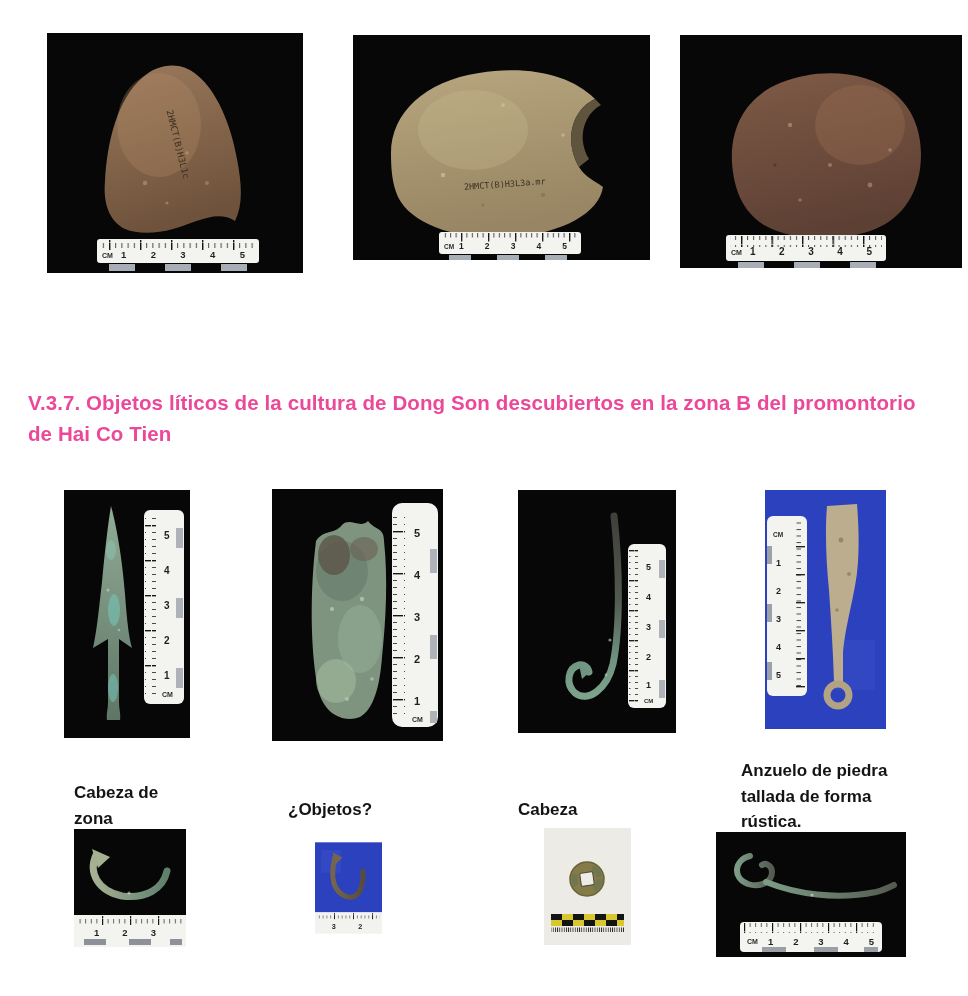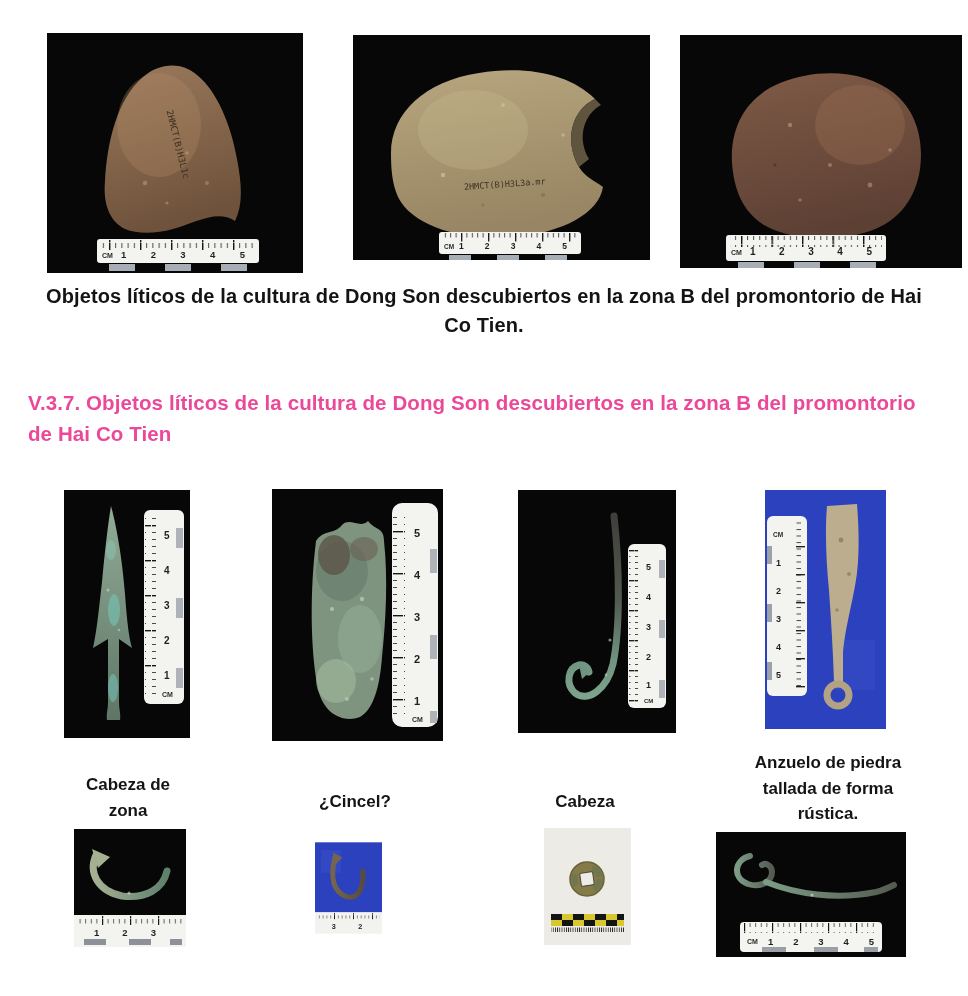--- a/index.html
+++ b/index.html
@@ -4,21 +4,21 @@
 <style>
   html,body{margin:0;padding:0;}
   body{width:968px;height:996px;background:#ffffff;font-family:"Liberation Sans",sans-serif;}
   .page{position:relative;width:968px;height:996px;background:#ffffff;overflow:hidden;}
   figure{margin:0;position:absolute;}
   figure svg{display:block;width:100%;height:100%;}
   .caption{position:absolute;left:34px;top:282px;width:900px;margin:0;text-align:center;
            font-size:20px;font-weight:bold;color:#141414;line-height:1.45;letter-spacing:.1px;}
   .heading{position:absolute;left:28px;top:388px;width:890px;margin:0;text-align:left;
            font-size:20.5px;font-weight:bold;color:#ec4899;line-height:1.5;letter-spacing:.1px;}
-  .artifact-label{position:absolute;margin:0;text-align:center;font-size:17px;font-weight:bold;
+  .artifact-label{position:absolute;margin:8px;font-size:17px;font-weight:bold;
            color:#141414;line-height:1.5;}
   .lbl-lance{left:66px;top:772px;width:124px;}
   .lbl-chisel{left:280px;top:789px;width:150px;}
   .lbl-hook{left:510px;top:789px;width:150px;}
   .lbl-stonehook{left:733px;top:750px;width:190px;}
   .rnum{font-family:"Liberation Sans",sans-serif;font-weight:bold;fill:#1f1f1f;}
   .rcm{font-family:"Liberation Sans",sans-serif;font-weight:bold;fill:#2a2a2a;}
   .scode{font-family:"DejaVu Sans Mono",monospace;fill:#3c3122;}
 </style>
 </head>
@@ -134,21 +134,20 @@
         <rect x="50" y="201" width="152" height="11" fill="url(#tmaj-s3)"></rect>
         <text class="rcm" x="51" y="220" font-size="7">CM</text>
         <text class="rnum" x="70" y="220" font-size="10" textLength="122" lengthAdjust="spacing">1 2 3 4 5</text>
         <rect x="58" y="227" width="26" height="6" fill="#a8aeb5"></rect>
         <rect x="114" y="227" width="26" height="6" fill="#a8aeb5"></rect>
         <rect x="170" y="227" width="26" height="6" fill="#a8aeb5"></rect>
       </g>
     </svg>
   </figure>
 
-  <p class="caption">Objetos líticos de la cultura de Dong Son descubiertos en la zona B del promontorio de Hai Co Tien.</p>
   <h2 class="heading">V.3.7. Objetos líticos de la cultura de Dong Son descubiertos en la zona B del promontorio de Hai Co Tien</h2>
 
   <figure style="left:64px;top:490px;width:126px;height:248px;">
     <svg viewBox="0 0 126 248">
       <defs>
         <linearGradient id="g-ln" x1="0" y1="0" x2="0" y2="1">
           <stop offset="0" stop-color="#90ab96"></stop>
             <stop offset="1" stop-color="#5f7666"></stop>
         </linearGradient>
         <pattern id="vmin-ln" width="11" height="7" patternUnits="userSpaceOnUse">
@@ -296,21 +295,21 @@
         <text class="rnum" x="11" y="160" font-size="9">4</text>
         <text class="rnum" x="11" y="188" font-size="9">5</text>
         <rect x="2" y="56" width="5" height="18" fill="#9ba1a8"></rect>
         <rect x="2" y="114" width="5" height="18" fill="#9ba1a8"></rect>
         <rect x="2" y="172" width="5" height="18" fill="#9ba1a8"></rect>
       </g>
     </svg>
   </figure>
 
   <p class="artifact-label lbl-lance">Cabeza de zona</p>
-  <p class="artifact-label lbl-chisel">¿Cincel?</p>
+  <p class="artifact-label lbl-chisel">¿Objetos?</p>
   <p class="artifact-label lbl-hook">Cabeza</p>
   <p class="artifact-label lbl-stonehook">Anzuelo de piedra tallada de forma rústica.</p>
 
   <figure style="left:74px;top:829px;width:112px;height:118px;">
     <svg viewBox="0 0 112 118">
       <defs>
         <linearGradient id="g-b1" x1="0" y1="0" x2="1" y2="0">
           <stop offset="0" stop-color="#a6b194"></stop>
             <stop offset="1" stop-color="#5f806c"></stop>
         </linearGradient>

